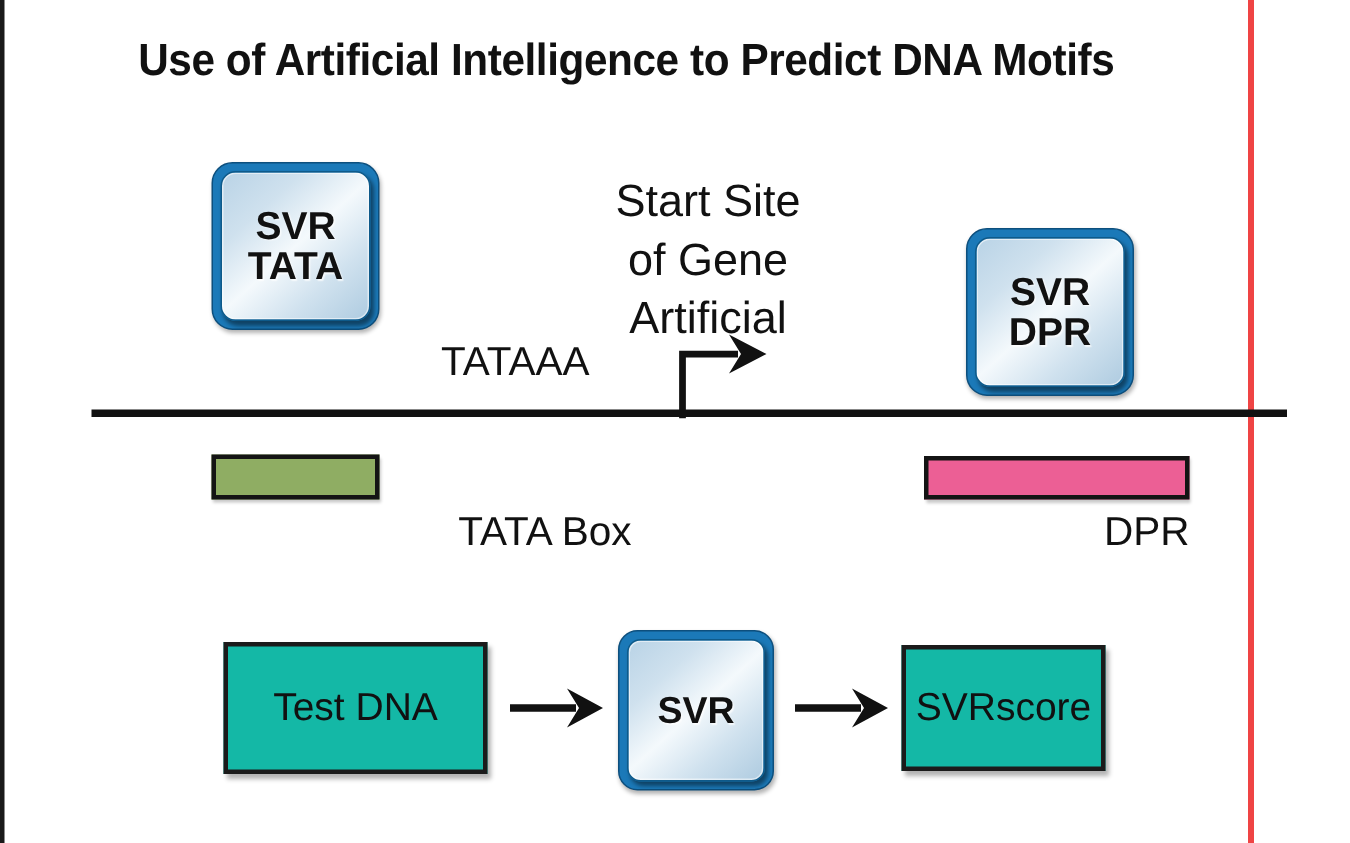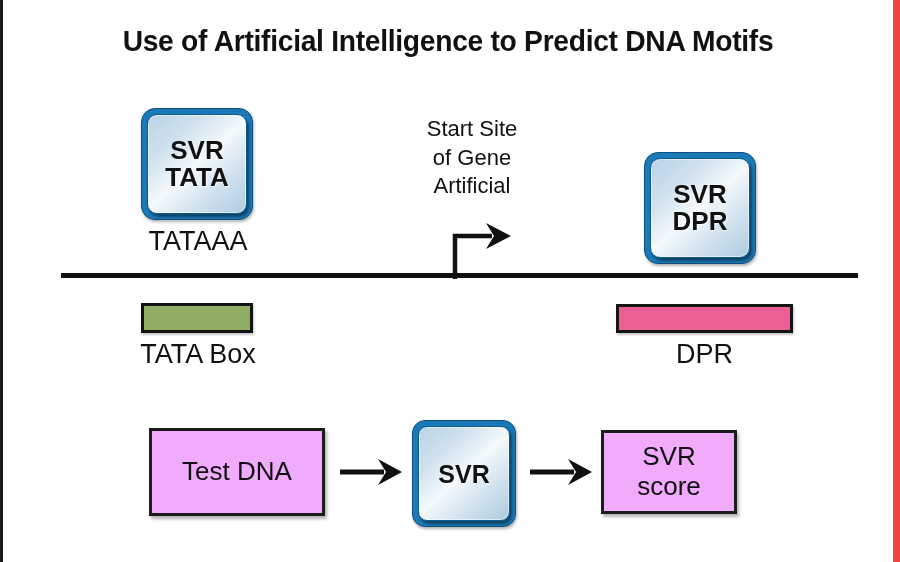--- a/index.html
+++ b/index.html
@@ -4,25 +4,25 @@
 <style>
   html,body{margin:0;padding:0;}
   body{
     width:900px;height:562px;
     background:#ffffff;
     font-family:"Liberation Sans", sans-serif;
     overflow:hidden;
   }
   #figure{
     position:relative;
-    width:900px;height:562px;
+    width:836px;height:562px;
     background:#ffffff;
     box-sizing:border-box;
     border-left:3px solid #1a1a1a;
-    border-right:7px solid #ef4444;
+    border-right:4px solid #ef4444;
   }
 
   
   .title{
     position:absolute;
     left:0;right:0;top:24px;
     text-align:center;
     font-size:30px;
     font-weight:bold;
     color:#111111;
@@ -69,33 +69,33 @@
   #svr-main{left:409px;top:420px;width:104px;height:107px;border-radius:13px;}
   #svr-main .inner{border-radius:9px;}
   #svr-main .inner span{font-size:25px;}
 
   
   .plain-label{
     position:absolute;
     font-size:27px;
     color:#111111;
     white-space:nowrap;
-    text-align:center;
+    text-align:right;
   }
 
   #tataaa-label{left:0px;top:226px;width:390px;}
-  #tatabox-label{left:0px;top:339px;width:390px;}
+  #tatabox-label{left:0px;top:339px;width:390px;padding-left:28px;}
   #dpr-label{left:613px;top:339px;width:177px;}
 
   
   #start-site{
     position:absolute;
     left:374px;top:115px;width:190px;
     text-align:center;
-    font-size:22px;
+    font-size:30px;
     color:#111111;
     line-height:1.30;
   }
 
   
   #bent-arrow{
     position:absolute;
     left:436px;top:221px;
     width:80px;height:58px;
   }
@@ -114,26 +114,26 @@
     border:3px solid #141414;
     box-sizing:border-box;
     box-shadow:1px 2px 2px rgba(0,0,0,0.22);
   }
   #tata-bar{left:138px;top:303px;width:112px;height:30px;background:#8fad63;}
   #dpr-bar{left:613px;top:304px;width:177px;height:29px;background:#ec5f95;}
 
   
   .flow-box{
     position:absolute;
-    background:#f0abfc;
+    background:#14b8a6;
     border:3px solid #1b1b1b;
     box-sizing:border-box;
     box-shadow:2px 3px 3px rgba(0,0,0,0.30);
     display:flex;
-    flex-direction:column;
+    flex-direction:row;
     align-items:center;
     justify-content:center;
     line-height:1.14;
     color:#111111;
     font-size:26px;
   }
   #test-dna-box{left:146px;top:428px;width:176px;height:88px;}
   #svr-score-box{left:598px;top:430px;width:136px;height:84px;}
 
   

